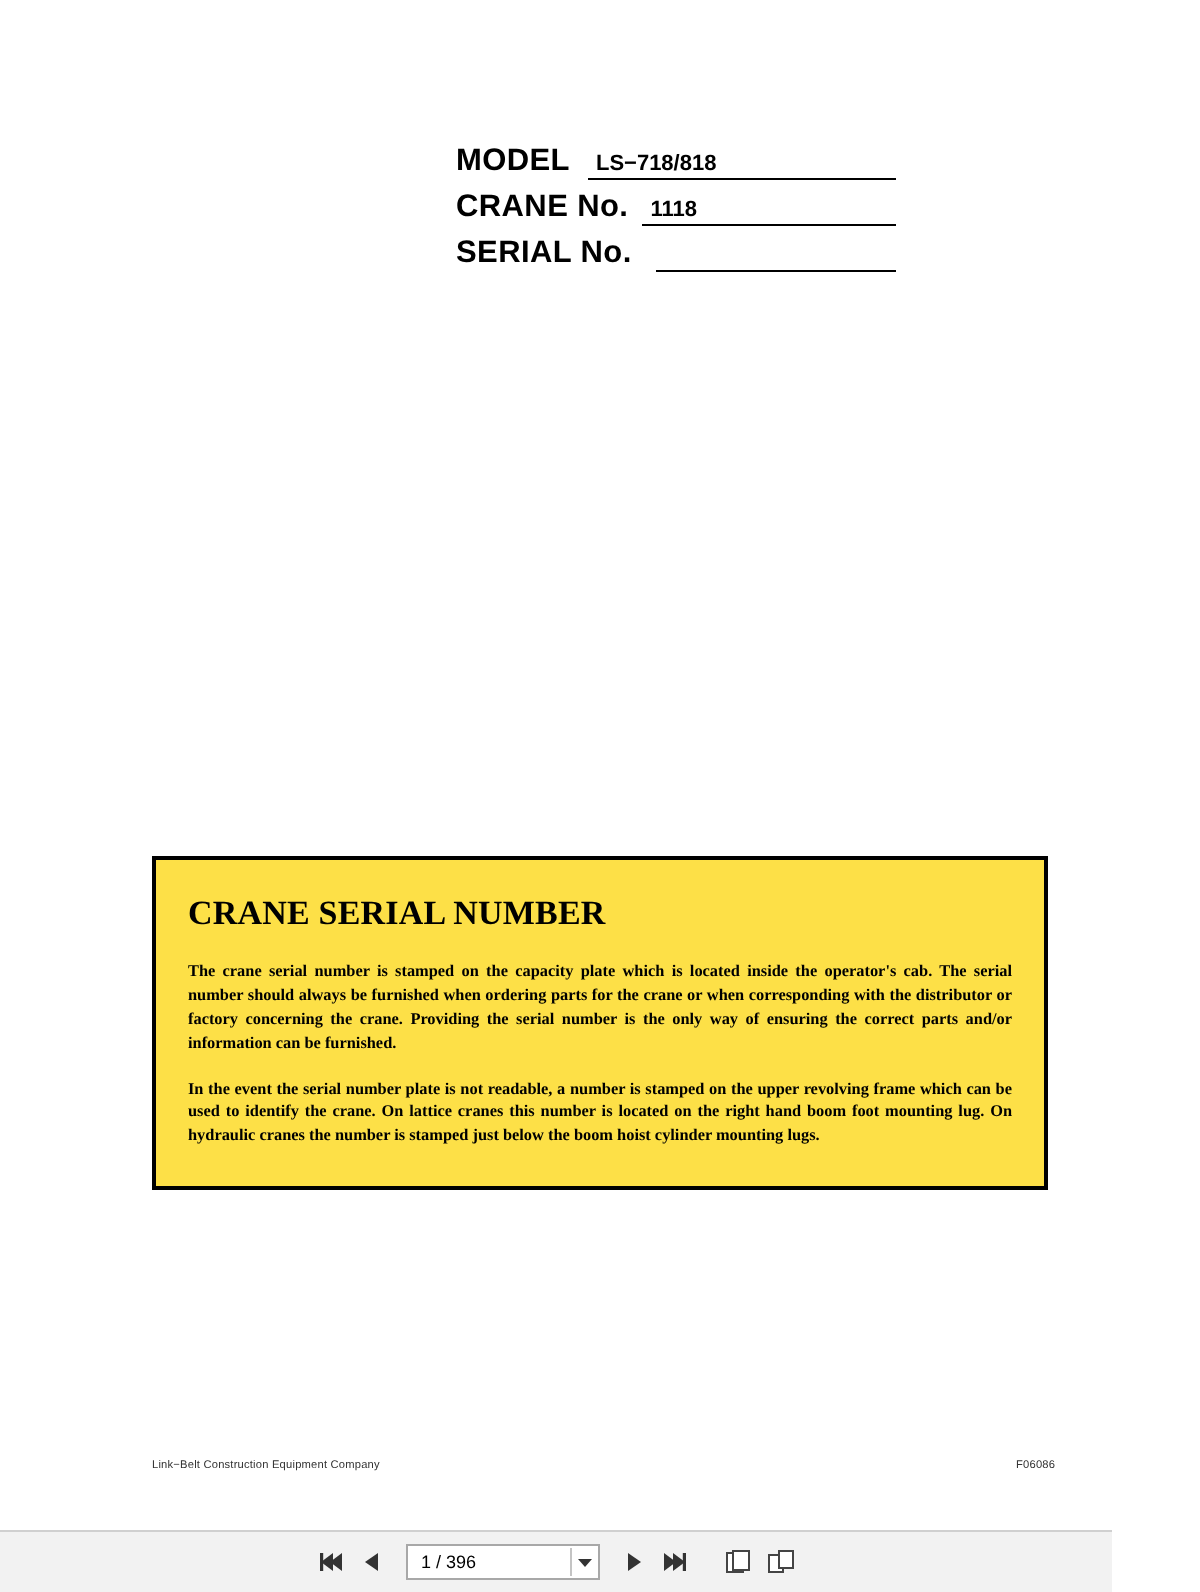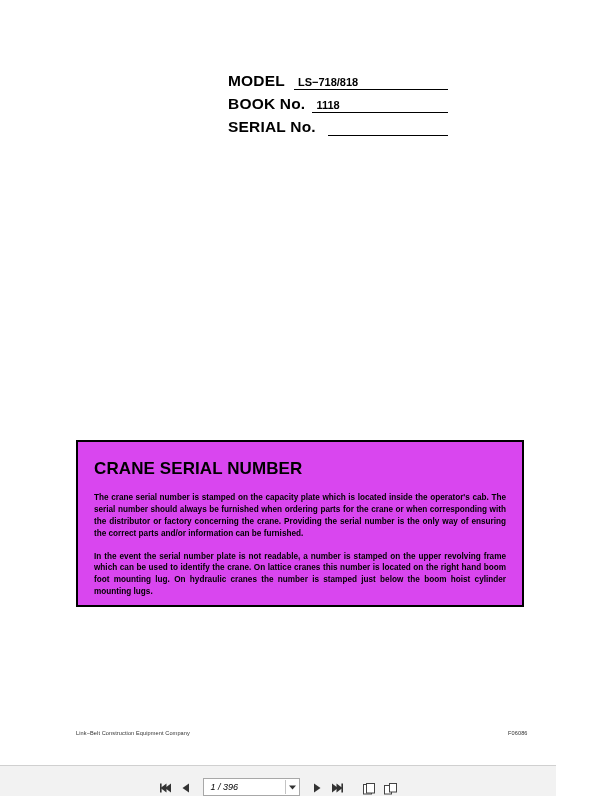--- a/index.html
+++ b/index.html
@@ -62,26 +62,27 @@
     white-space: nowrap;
   }
   .ident-row.model .ident-value-wrap { margin-left: 9px; }
   .ident-row.book .ident-value-wrap { margin-left: 7px; }
   .ident-row.serial .ident-value-wrap { margin-left: 12px; }
 
   
   .serial-box {
     position: absolute;
     left: 76px;
-    top: 440px;
+    top: 428px;
     width: 448px;
     height: 167px;
     border: 2.5px solid #000;
     box-sizing: border-box;
-    background: #d946ef;
+    background: #fde047;
+    font-family: Liberation Serif, serif;
   }
   .serial-box-title {
     position: absolute;
     left: 16px;
     top: 17px;
     font-size: 17px;
     font-weight: bold;
     color: #000;
     letter-spacing: 0.1px;
   }
@@ -121,24 +122,23 @@
   
   .toolbar {
     position: absolute;
     left: 0;
     bottom: 0;
     width: 556px;
     height: 30px;
     background: #f2f2f2;
     border-top: 1px solid #d0d0d0;
     display: flex;
-    align-items: flex-end;
+    align-items: center;
     justify-content: center;
     gap: 6px;
-    font-style: italic;
   }
   .tb-btn {
     width: 14px;
     height: 16px;
     display: flex;
     align-items: center;
     justify-content: center;
     background: transparent;
     border: none;
     padding: 0;
@@ -189,21 +189,21 @@
   <div class="ident-block">
 
     <div class="ident-row model">
       <span class="ident-label">MODEL</span>
       <span class="ident-value-wrap">
         <span class="ident-value">LS−718/818</span>
       </span>
     </div>
 
     <div class="ident-row book">
-      <span class="ident-label">BOOK No.</span>
+      <span class="ident-label">CRANE No.</span>
       <span class="ident-value-wrap">
         <span class="ident-value">1118</span>
       </span>
     </div>
 
     <div class="ident-row serial">
       <span class="ident-label">SERIAL No.</span>
       <span class="ident-value-wrap">
         <span class="ident-value"></span>
       </span>

